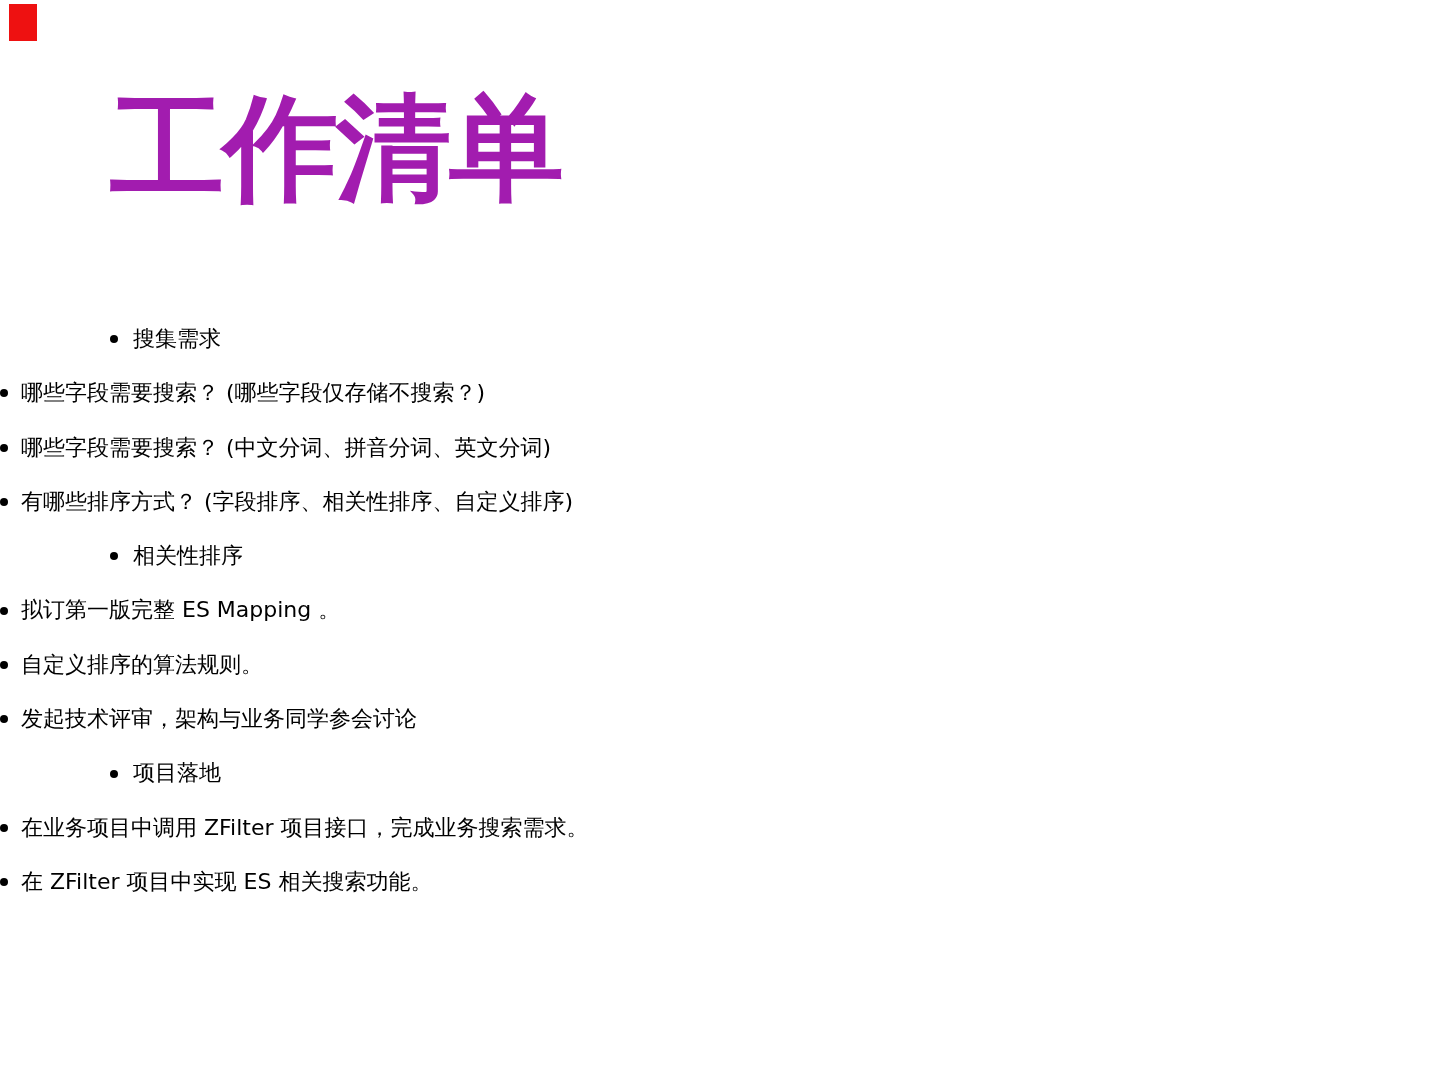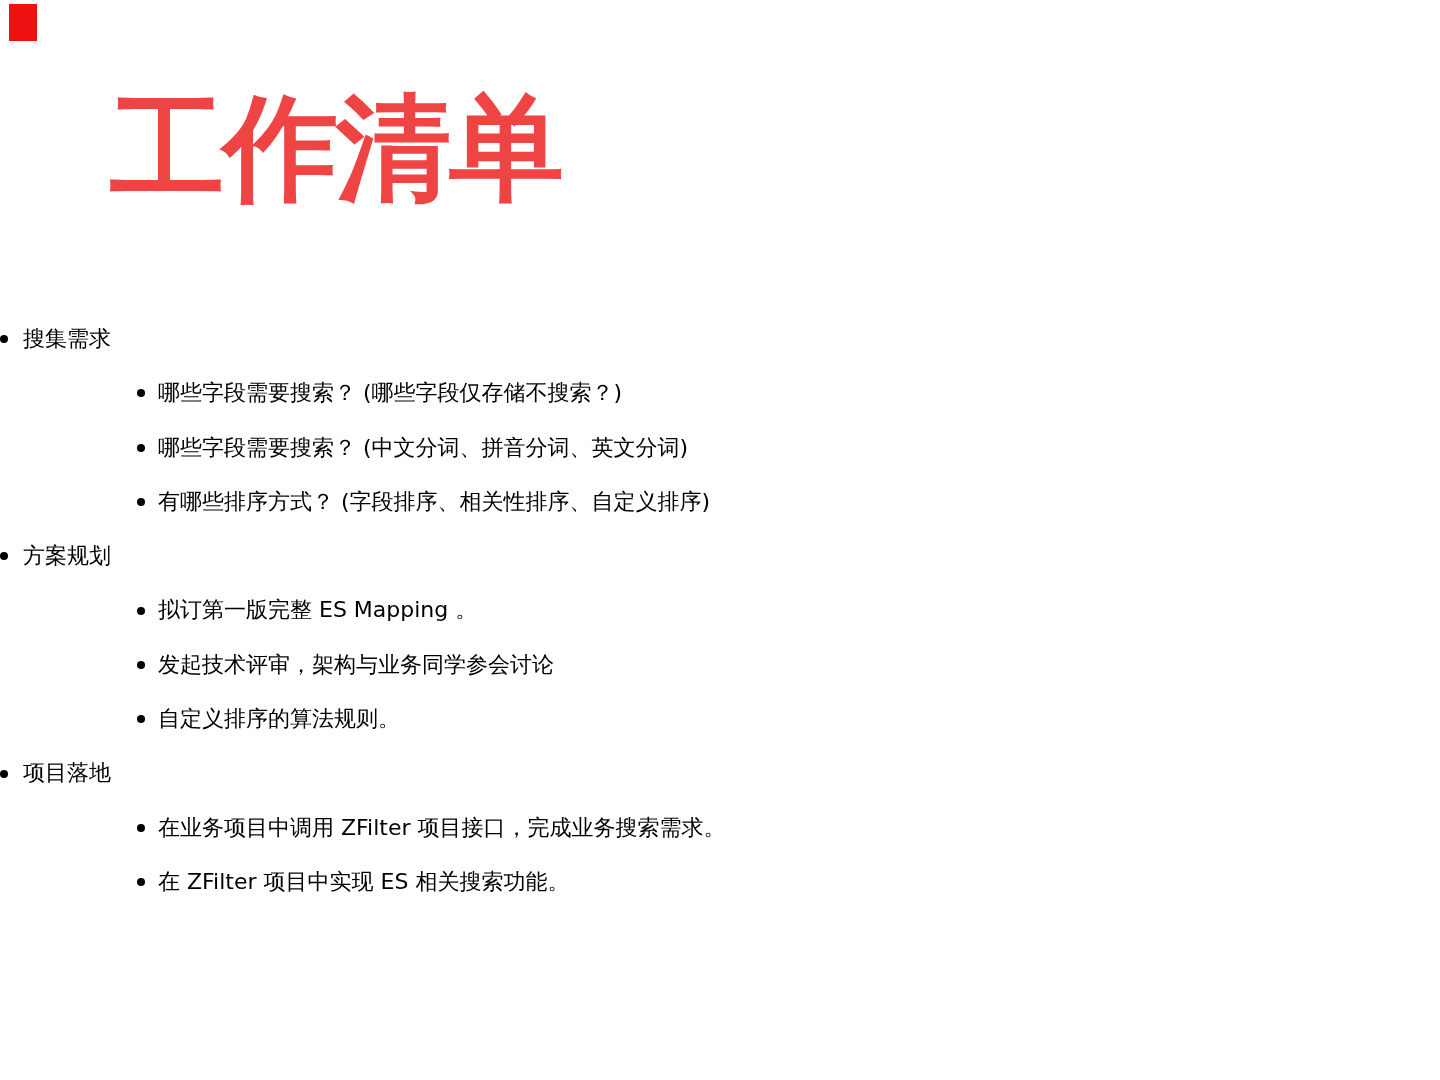--- a/index.html
+++ b/index.html
@@ -25,21 +25,21 @@
   }
   .slide-title {
     position: absolute;
     left: 110px;
     top: 82px;
     margin: 0;
     font-size: 115px;
     line-height: 1.15;
     font-weight: 700;
     letter-spacing: -2px;
-    color: #ef4444;
+    color: #a21caf;
     white-space: nowrap;
   }
   .todo-list {
     position: absolute;
     left: 0;
     top: 312px;
     width: 1440px;
     margin: 0;
     padding: 0;
     list-style: none;
@@ -52,23 +52,23 @@
     line-height: 1.2;
     white-space: nowrap;
   }
   .todo-list li .dot {
     flex: 0 0 auto;
     width: 8px;
     height: 8px;
     border-radius: 50%;
     background: #000000;
   }
-  .todo-list li.l1 { }
+  .todo-list li.l1 { padding-left: 110px; }
   .todo-list li.l1 .dot { margin-right: 15px; }
-  .todo-list li.l2 { padding-left: 137px; }
+  .todo-list li.l2 { }
   .todo-list li.l2 .dot { margin-right: 13px; }
 </style>
 </head>
 <body>
 
 <div class="slide" style="background: rgb(255, 255, 255);">
   <div class="red-mark" style="background: rgb(238, 17, 17);"></div>
 
   <h1 class="slide-title">工作清单</h1>
 
@@ -84,33 +84,33 @@
       <li class="l2">
         <span class="dot"></span>
         <span>哪些字段需要搜索？ (中文分词、拼音分词、英文分词)</span>
       </li>
       <li class="l2">
         <span class="dot"></span>
         <span>有哪些排序方式？ (字段排序、相关性排序、自定义排序)</span>
       </li>
       <li class="l1">
         <span class="dot"></span>
-        <span>方案规划</span>
+        <span>相关性排序</span>
       </li>
       <li class="l2">
         <span class="dot"></span>
         <span>拟订第一版完整 ES Mapping 。</span>
       </li>
       <li class="l2">
         <span class="dot"></span>
-        <span>发起技术评审，架构与业务同学参会讨论</span>
+        <span>自定义排序的算法规则。</span>
       </li>
       <li class="l2">
         <span class="dot"></span>
-        <span>自定义排序的算法规则。</span>
+        <span>发起技术评审，架构与业务同学参会讨论</span>
       </li>
       <li class="l1">
         <span class="dot"></span>
         <span>项目落地</span>
       </li>
       <li class="l2">
         <span class="dot"></span>
         <span>在业务项目中调用 ZFilter 项目接口，完成业务搜索需求。</span>
       </li>
       <li class="l2">

